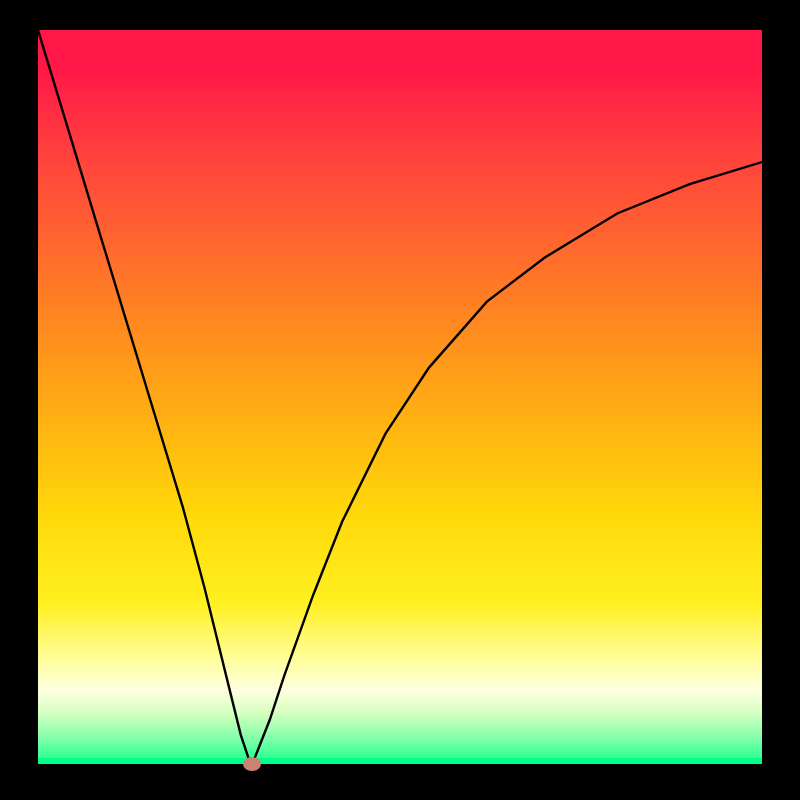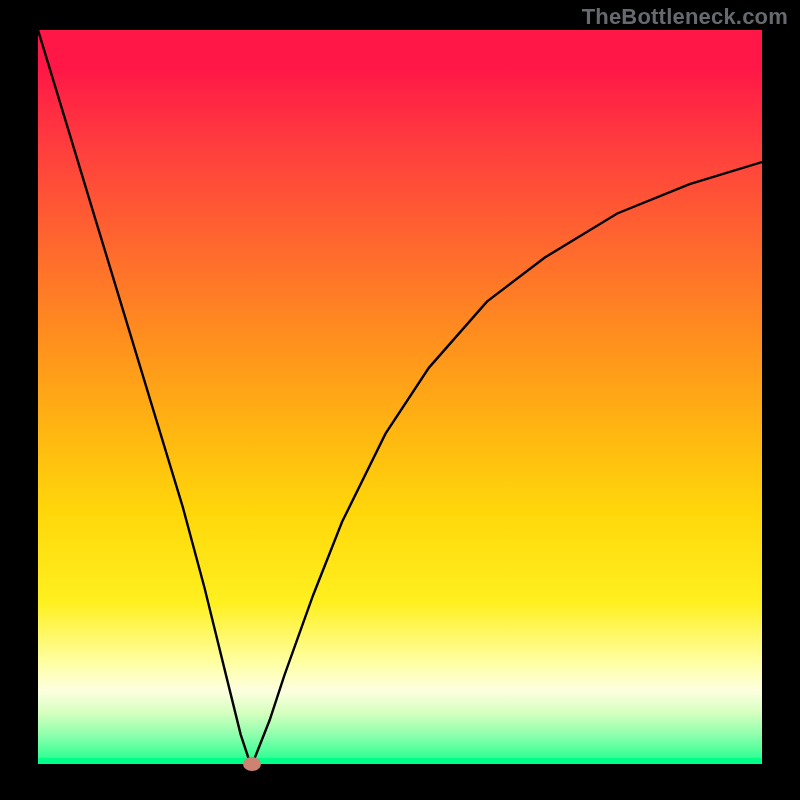--- a/index.html
+++ b/index.html
@@ -76,21 +76,20 @@
     background: #cc8371;
     transform: translate(-50%, -50%);
   }
 
 </style>
 </head>
 <body>
 
 <div class="frame">
 
-  <div class="watermark">TheBottleneck.com</div>
 
   <div class="plot">
     <div class="gradient"></div>
     <div class="baseline"></div>
 
     <svg class="curve" viewBox="0 0 724 734" preserveAspectRatio="none">
       <path fill="none" stroke="#000" stroke-width="2.4" stroke-linecap="round" d="M0.0 0.0 L29.0 95.4 L57.9 190.8 L86.9 286.3 L115.8 381.7 L144.8 477.1 L166.5 557.8 L188.2 645.9 L202.7 704.6 L210.0 726.7 L213.6 734.0 L217.2 726.7 L231.7 690.0 L246.2 645.9 L275.1 565.2 L304.1 491.8 L347.5 403.7 L391.0 337.6 L448.9 271.6 L506.8 227.5 L579.2 183.5 L651.6 154.1 L724.0 132.1"></path>
     </svg>
 
     <div class="dot" style="left: 213.58px; top: 734px;"></div>

